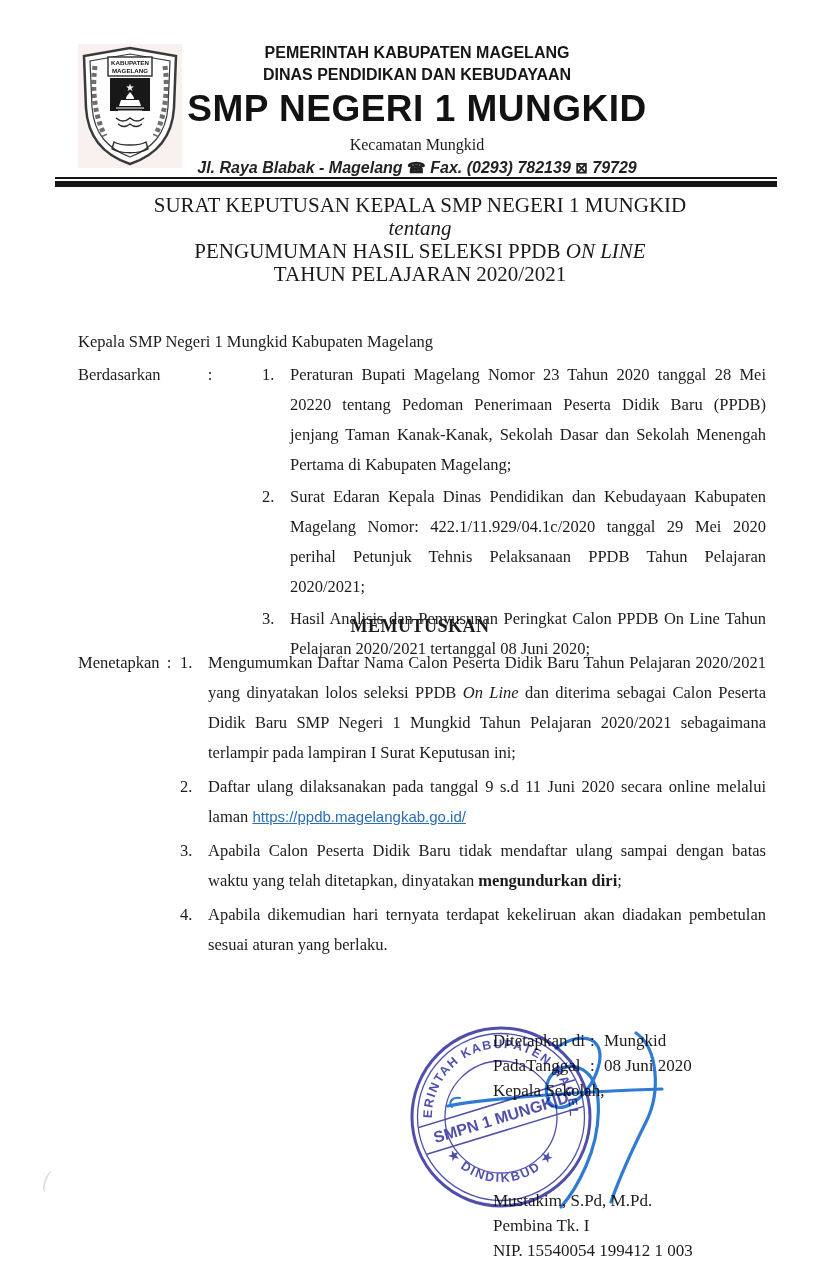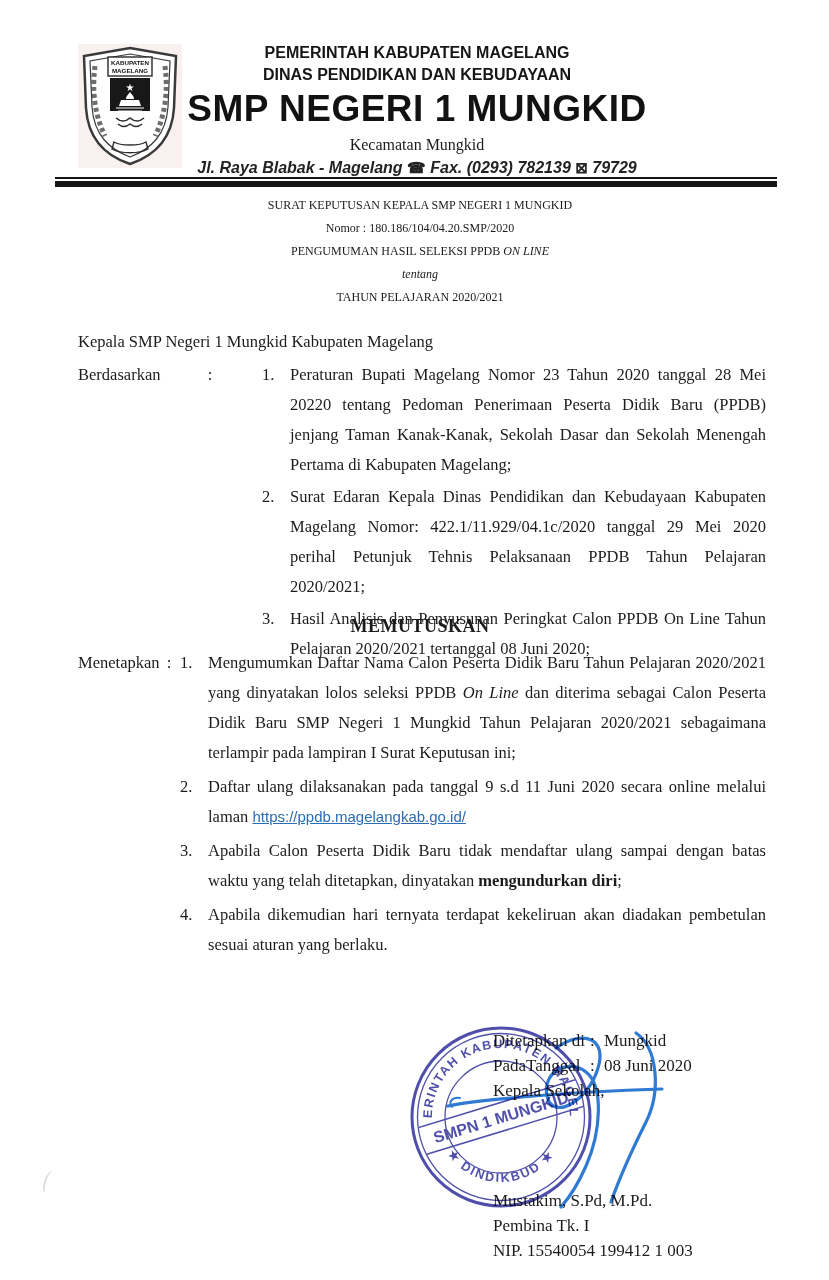--- a/index.html
+++ b/index.html
@@ -12,21 +12,21 @@
   .logo-box{position:absolute; left:78px; top:44px; width:104px; height:124px; background:#f8f1ef;}
   .header-text{position:absolute; left:72px; top:42px; width:690px; text-align:center;}
   .gov-line{font-family:"Liberation Sans",sans-serif; font-weight:bold; font-size:16px; line-height:22px; color:#161616;}
   .school-name{font-family:"Liberation Sans",sans-serif; font-weight:bold; font-size:37px; line-height:46px; letter-spacing:0.5px; color:#121212;}
   .district{font-size:16px; line-height:24px; margin-top:1px;}
   .address{font-family:"Liberation Sans",sans-serif; font-style:italic; font-weight:bold; font-size:16px; line-height:21px; color:#222;}
   .address .glyph{font-style:normal; font-size:15px;}
   .rule-thin{position:absolute; left:55px; width:722px; top:177px; height:0; border-top:2px solid #141414;}
   .rule-thick{position:absolute; left:55px; width:722px; top:181px; height:6px; background:#141414;}
   
-  .title-block{position:absolute; left:80px; top:194px; width:680px; text-align:center; font-size:12px; line-height:23px; color:#1a1a1a;}
+  .title-block{position:absolute; left:80px; top:194px; width:680px; text-align:center; font-size:21px; line-height:23px; color:#1a1a1a;}
   .title-line{white-space:nowrap;}
   .italic{font-style:italic;}
   
   .intro{position:absolute; left:78px; top:332px; font-size:16.5px;}
   .clause{position:absolute; left:78px; width:688px; display:grid; grid-template-columns:80px 22px 1fr; font-size:16.5px;}
   .clause-label{line-height:30px;}
   .clause-colon{line-height:30px; text-align:center;}
   #berdasarkan{top:360px;gap:41px;}
   #menetapkan{top:648px;}
   .li{display:grid; grid-template-columns:28px 1fr; margin-bottom:2px;}
@@ -83,23 +83,22 @@
       <span class="glyph">⊠</span>
       <span>79729</span>
     </div>
   </div>
 
   <div class="rule-thin"></div>
   <div class="rule-thick"></div>
 
   <div class="title-block">
     <div class="title-line">SURAT KEPUTUSAN KEPALA SMP NEGERI 1 MUNGKID</div>
-    <div class="title-line">Nomor : 180.186/104/04.20.SMP/2020</div>
+    <div class="title-line italic">tentang</div>
     <div class="title-line"><span>PENGUMUMAN HASIL SELEKSI PPDB </span><span class="seg-italic">ON LINE</span></div>
-    <div class="title-line italic">tentang</div>
     <div class="title-line">TAHUN PELAJARAN 2020/2021</div>
   </div>
 
   <div class="intro">Kepala SMP Negeri 1 Mungkid Kabupaten Magelang</div>
 
   <div class="clause" id="berdasarkan">
     <div class="clause-label">Berdasarkan</div>
     <div class="clause-colon">:</div>
     <div>
       <div class="li">

